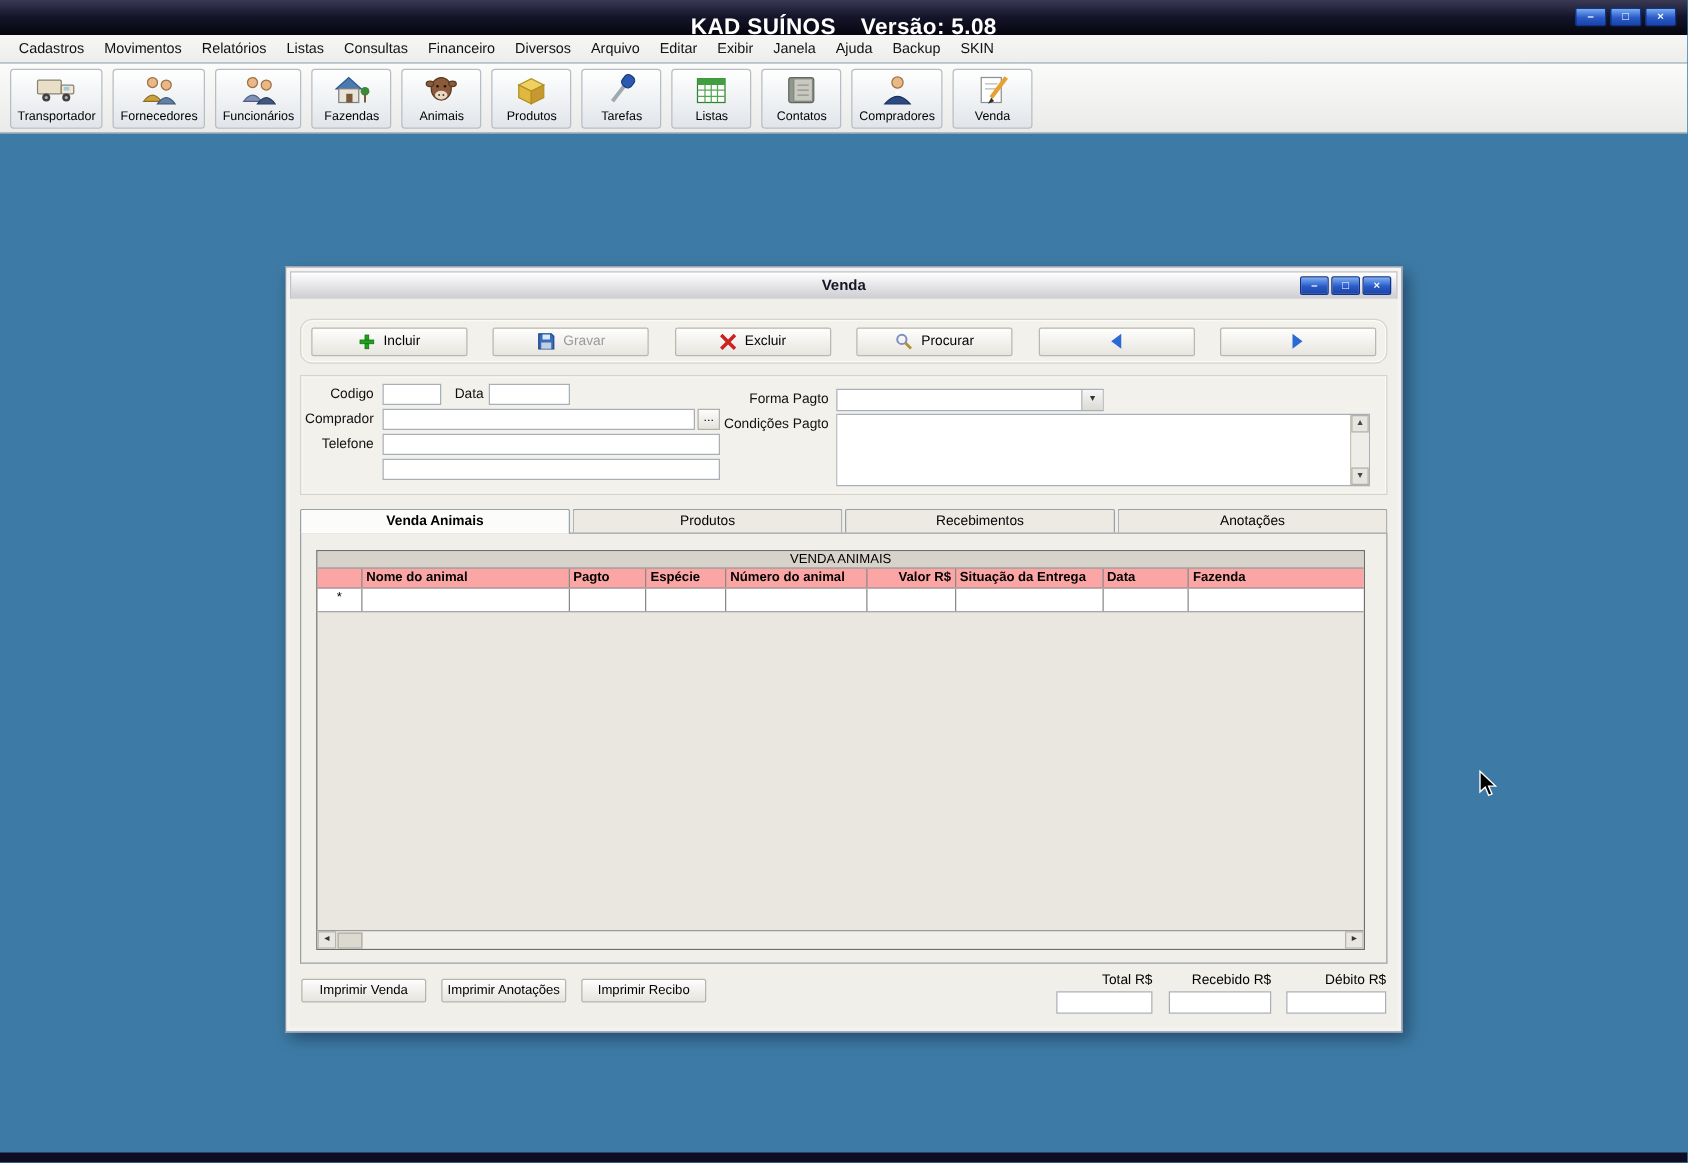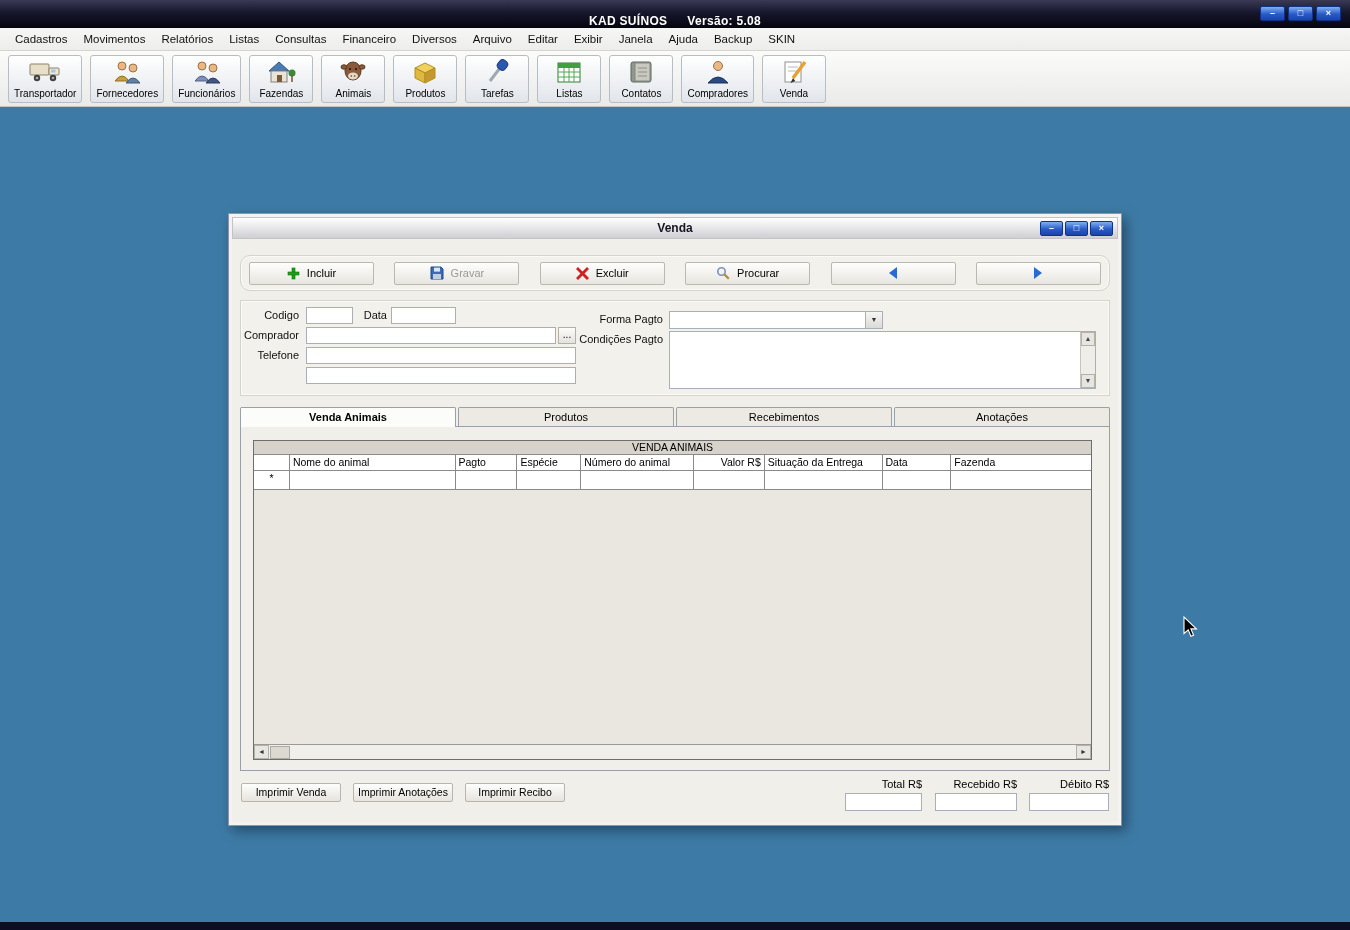--- a/index.html
+++ b/index.html
@@ -4,21 +4,21 @@
 <style>
   * { margin:0; padding:0; box-sizing:border-box; }
   html,body { width:1350px; height:930px; }
   body { font-family:"Liberation Sans","DejaVu Sans",sans-serif; font-size:11px; color:#000; overflow:hidden; background:#3d7ba6; }
   .screen { position:relative; width:1350px; height:930px; background:#3d7ba6; overflow:hidden; }
 
   
   .app-titlebar { position:absolute; left:0; top:0; width:100%; height:28px;
     background:linear-gradient(180deg,#3a3a56 0%,#16162c 45%,#05050f 100%);
     display:flex; align-items:center; justify-content:center; }
-  .app-title { color:#fff; font-weight:bold; font-size:12px; display:flex; gap:20px; letter-spacing:.3px;margin-top:14px; }
+  .app-title { color:#fff; font-weight:bold; font-size:18px; display:flex; gap:20px; letter-spacing:.3px;margin-top:14px; }
   .win-controls { position:absolute; right:9px; top:6px; display:flex; gap:3px; }
   .win-btn { width:25px; height:15px; background:linear-gradient(180deg,#7db0f2 0%,#2a5ac8 55%,#1a44a8 100%);
     border:1px solid #0e3388; border-radius:2px; color:#fff; font-size:9px; line-height:12px; text-align:center;
     font-weight:bold; cursor:pointer; }
 
   
   .menubar { position:absolute; left:0; top:28px; width:100%; height:23px; background:linear-gradient(#f6f6f5,#ededeb);
     border-bottom:1px solid #d6d4d0; display:flex; align-items:center; padding-left:7px; }
   .menu-item { padding:3px 8px; font-size:11.5px; color:#111; cursor:default; }
 
@@ -80,21 +80,21 @@
   .tab.active { background:#fcfcfa; font-weight:bold; position:relative; z-index:2; }
   .tab-panel { position:absolute; left:8px; top:187px; width:870px; height:345px; border:1px solid #9aa0a8;
     background:#f0efe9; }
 
   
   .grid { position:absolute; left:12px; top:13px; width:839px; height:320px; border:1px solid #6e6e6e;
     background:#e9e7e0; display:flex; flex-direction:column; overflow:hidden; }
   .grid-title { height:14px; background:#d7d3ca; border-bottom:1px solid #8a8a8a; text-align:center;
     font-size:10.5px; line-height:13px; }
   .grid-head,.grid-row { display:flex; overflow:hidden; }
-  .grid-head { height:16px; background:#ffffff; border-bottom:1px solid #8a8a8a; }
+  .grid-head { height:16px; background:#fca5a5; border-bottom:1px solid #8a8a8a;font-weight:bold; }
   .grid-row { height:19px; background:#ffffff; border-bottom:1px solid #8a8a8a; }
   .gcell { border-right:1px solid #8a8a8a; padding:1px 3px; font-size:10.5px; white-space:nowrap; overflow:hidden; }
   .gcell.right { text-align:right; }
   .gcell.center { text-align:center; }
   .c0{width:36px;} .c1{width:166px;} .c2{width:62px;} .c3{width:64px;} .c4{width:113px;}
   .c5{width:71px;} .c6{width:118px;} .c7{width:69px;} .c8{width:140px; border-right:none;}
   .grid-empty { flex:1; background:#e9e7e0; }
   .grid-hscroll { height:15px; border-top:1px solid #9a9a9a; background:#f0efe9; display:flex; align-items:center; }
   .harrow { width:15px; height:14px; background:#e8e6e0; border:1px solid #b6b2aa; font-size:7px; color:#333;
     text-align:center; line-height:12px; cursor:pointer; }

